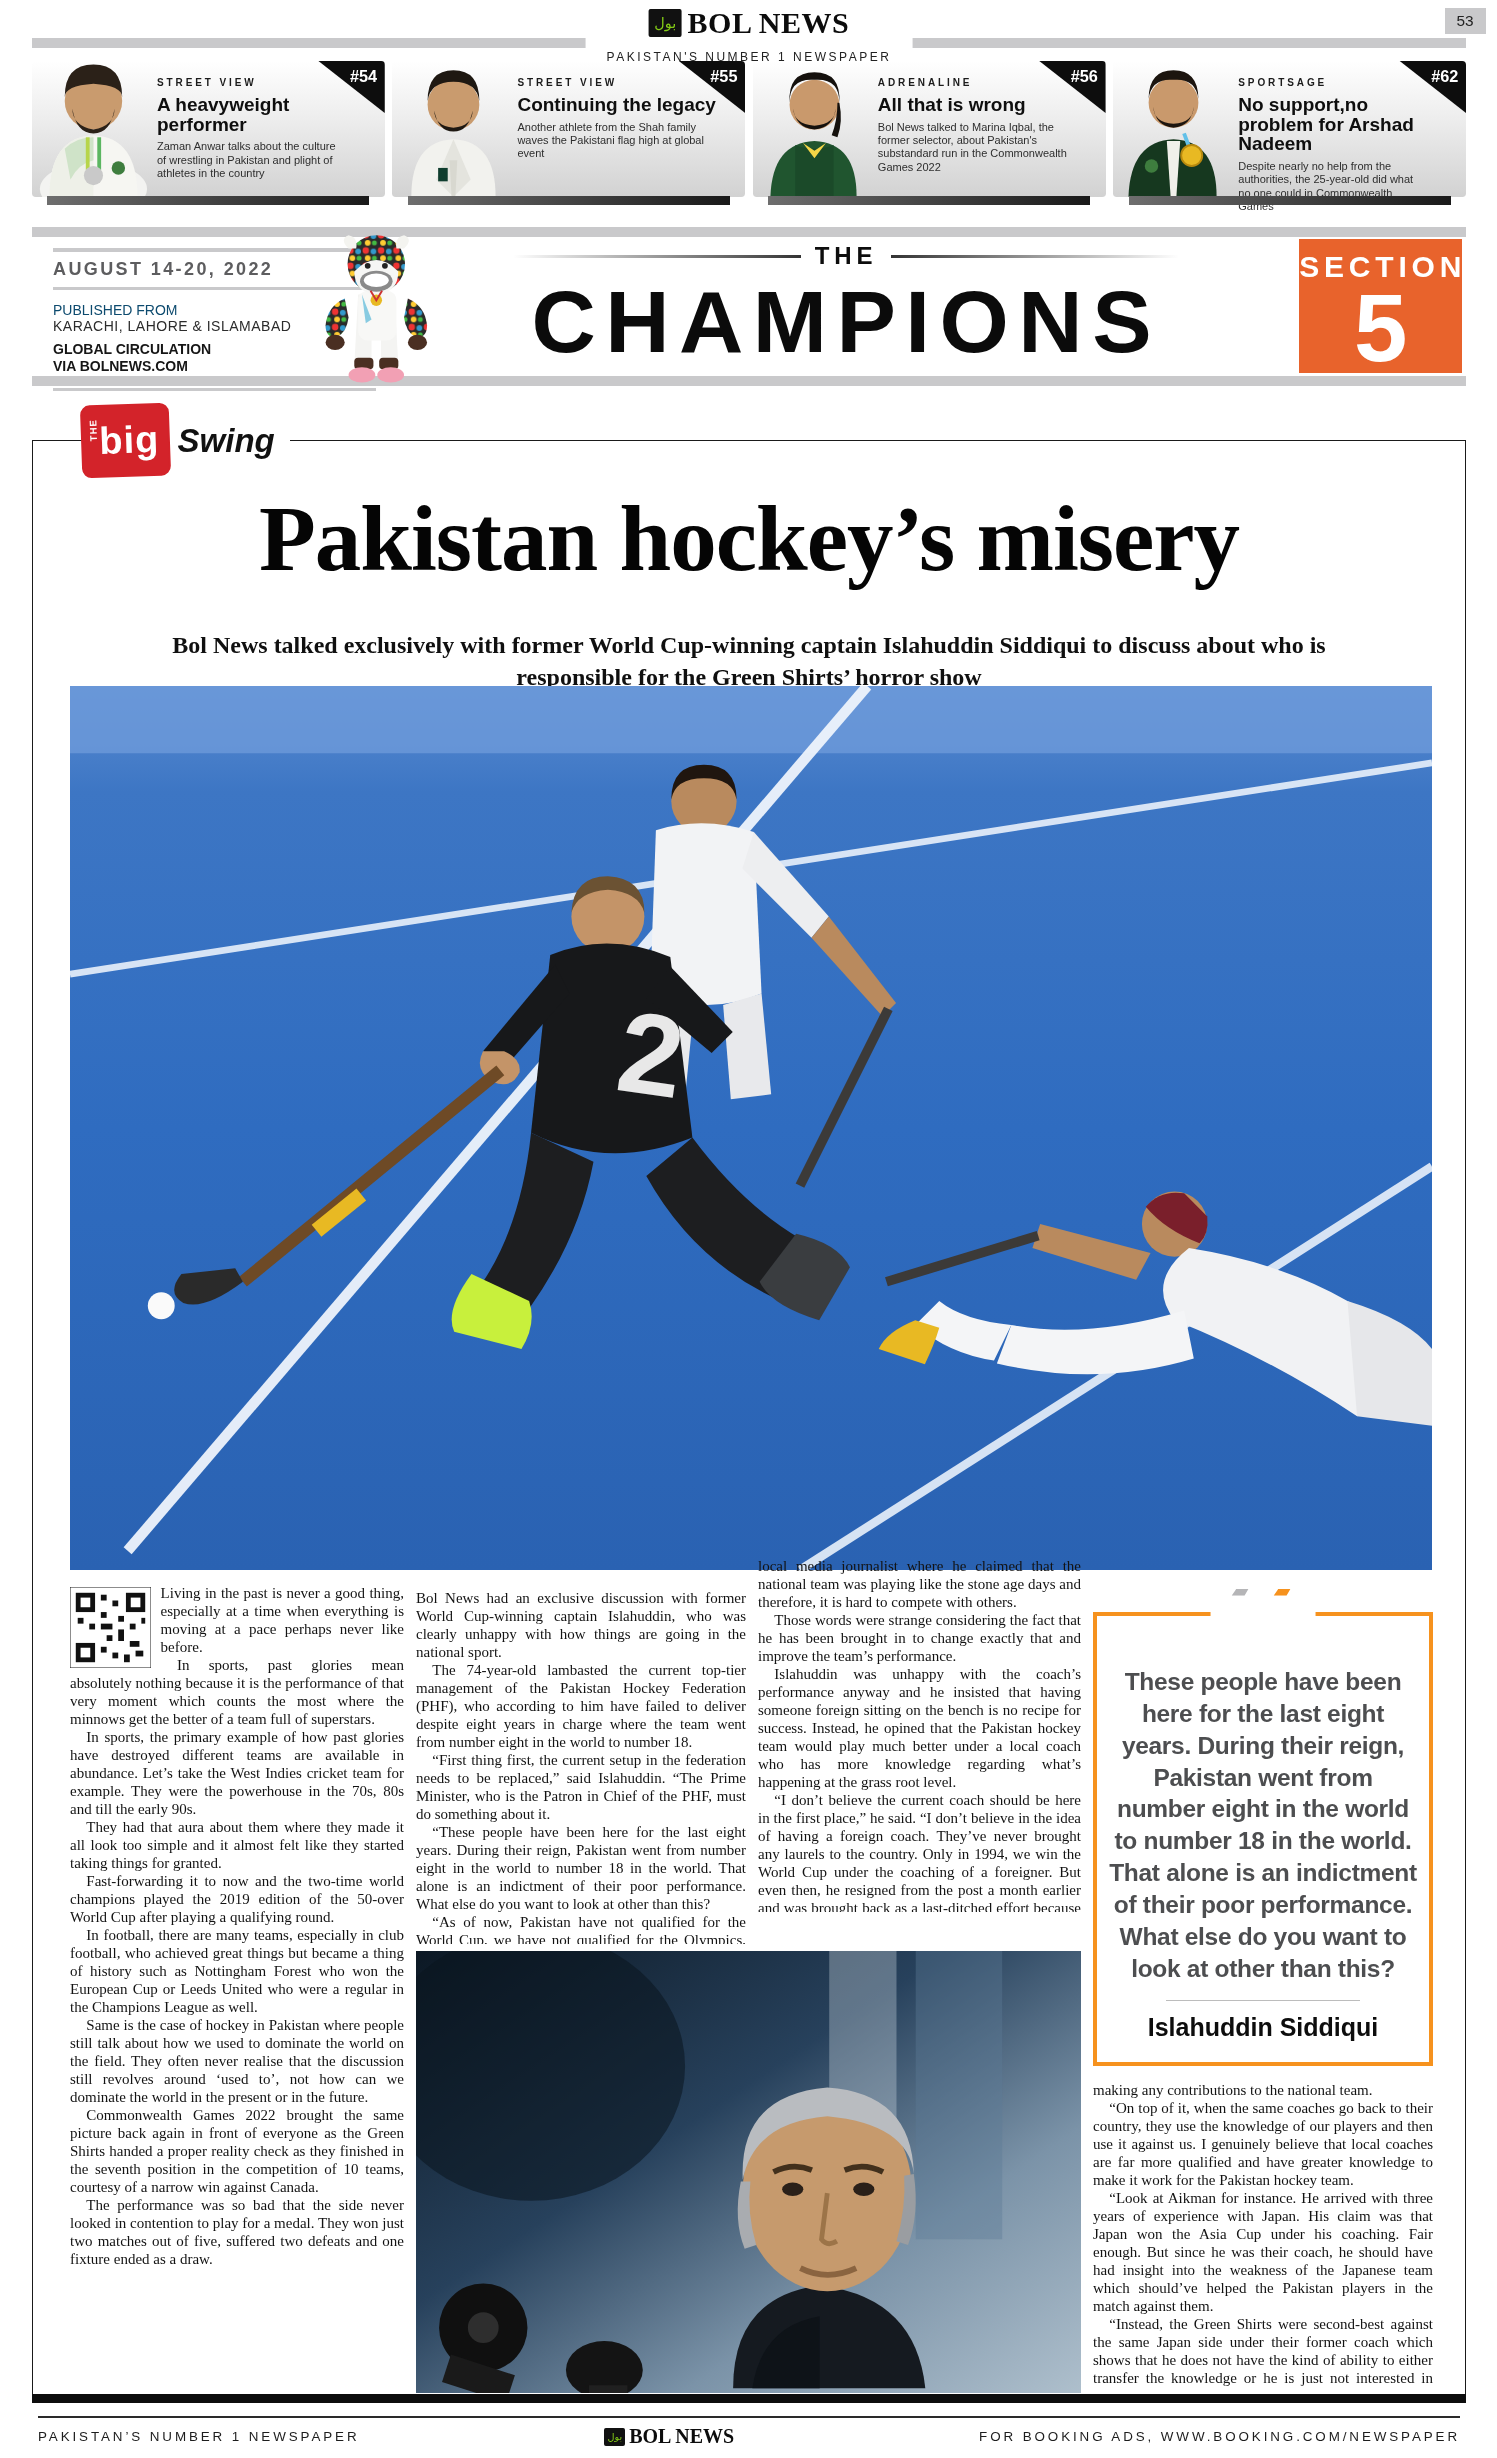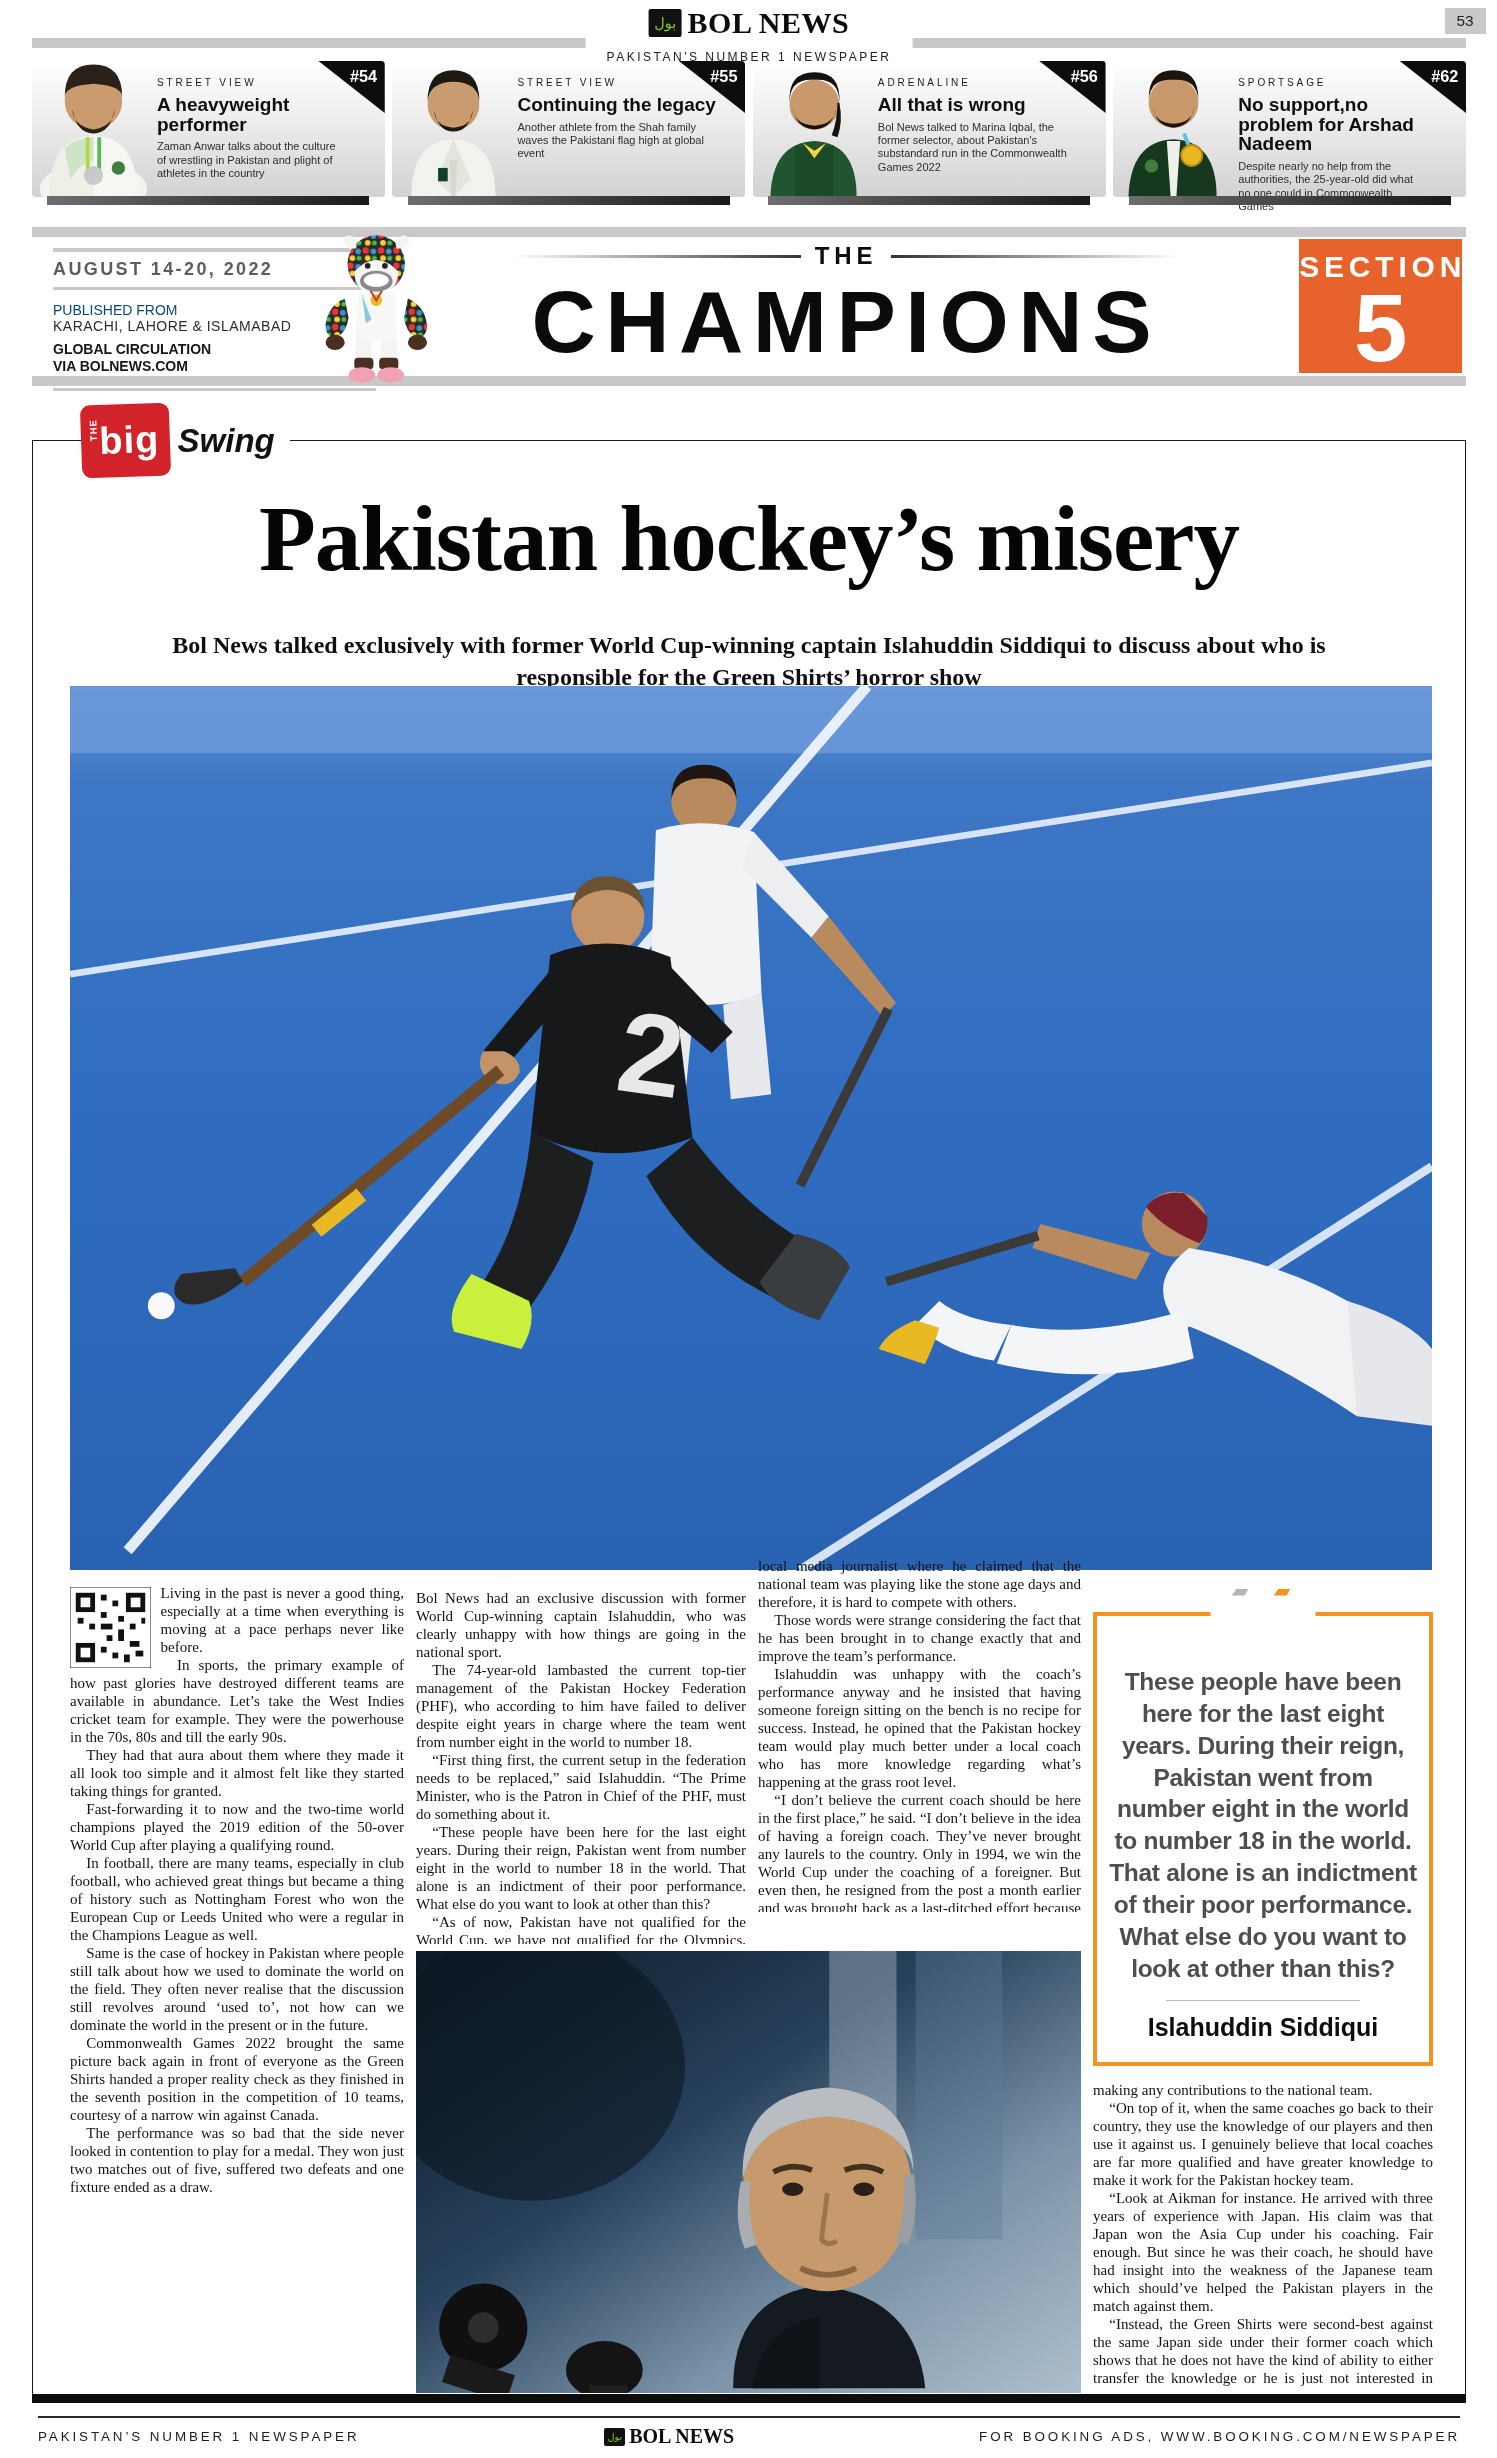--- a/index.html
+++ b/index.html
@@ -16,21 +16,21 @@
   .page-num { position:absolute; right:12.5px; top:7.7px; width:41px; height:26px; background:#c9c9cb; color:#222; font-size:15.4px; display:flex; align-items:center; justify-content:center; }
 
   
   .promos { position:absolute; left:32px; top:61px; width:1434px; height:144px; display:grid; grid-template-columns:repeat(4,1fr); gap:7.7px; }
   .promo { position:relative; background:linear-gradient(180deg,#ffffff 0%,#ececec 45%,#d2d2d2 100%); border-radius:3.8px; height:136px; }
   .promo-bar { position:absolute; left:15.4px; right:15.4px; bottom:-7.7px; height:8.6px; background:linear-gradient(90deg,#6e6e6e,#191919); }
   .promo-photo { position:absolute; left:3.8px; bottom:0; width:113px; height:152px; overflow:visible; }
   .promo-corner { position:absolute; top:0; right:0; width:85px; height:52px; background:#0d0d0d; clip-path:polygon(22% 0,100% 0,100% 100%); border-radius:0 3.8px 0 0; }
   .promo-num { position:absolute; top:5.8px; right:7.7px; color:#fff; font-weight:bold; font-size:16.3px; }
   .promo-body { margin-left:125px; padding:16.3px 13.4px 0 0; }
-  .promo-kicker { font-size:10px; font-weight:normal; letter-spacing:2.9px; color:#1c1c1c; }
+  .promo-kicker { font-size:10px; font-weight:bold; letter-spacing:2.9px; color:#1c1c1c; }
   .promo-title { font-size:19px; font-weight:bold; color:#0e0e0e; line-height:1.04; margin:6.7px 0 5.8px; padding-right:9.6px; }
   .promo-desc { font-size:11px; color:#2e2e2e; line-height:1.22; padding-right:25px; }
 
   
   .masthead { position:absolute; left:32px; top:227px; width:1434px; height:159px; }
   .mh-top, .mh-bot { position:absolute; left:0; right:0; height:9.6px; background:#c9c9cb; }
   .mh-top { top:0; } .mh-bot { bottom:0; }
   .mh-info { position:absolute; left:21px; top:21px; width:323px; }
   .mh-bar { height:3.8px; background:#c9c9cb; }
   .mh-date { font-size:18px; font-weight:bold; letter-spacing:2.4px; color:#5d5d5f; margin:7.7px 0 6.7px; }
@@ -362,20 +362,21 @@
             <rect x="50" y="44" width="6" height="12"></rect>
             <rect x="62" y="56" width="10" height="6"></rect>
             <rect x="32" y="62" width="6" height="6"></rect>
             <rect x="44" y="68" width="6" height="6"></rect>
             <rect x="56" y="70" width="6" height="8"></rect>
             <rect x="68" y="66" width="8" height="6"></rect>
           </g>
         </svg>
       <div class="flow">
           <p>Living in the past is never a good thing, especially at a time when everything is moving at a pace perhaps never like before.</p>
+          <p>In sports, past glories mean absolutely nothing because it is the performance of that very moment which counts the most where the minnows get the better of a team full of superstars.</p>
           <p>In sports, the primary example of how past glories have destroyed different teams are available in abundance. Let’s take the West Indies cricket team for example. They were the powerhouse in the 70s, 80s and till the early 90s.</p>
           <p>They had that aura about them where they made it all look too simple and it almost felt like they started taking things for granted.</p>
           <p>Fast-forwarding it to now and the two-time world champions played the 2019 edition of the 50-over World Cup after playing a qualifying round.</p>
           <p>In football, there are many teams, especially in club football, who achieved great things but became a thing of history such as Nottingham Forest who won the European Cup or Leeds United who were a regular in the Champions League as well.</p>
           <p>Same is the case of hockey in Pakistan where people still talk about how we used to dominate the world on the field. They often never realise that the discussion still revolves around ‘used to’, not how can we dominate the world in the present or in the future.</p>
           <p>Commonwealth Games 2022 brought the same picture back again in front of everyone as the Green Shirts handed a proper reality check as they finished in the seventh position in the competition of 10 teams, courtesy of a narrow win against Canada.</p>
           <p>The performance was so bad that the side never looked in contention to play for a medal. They won just two matches out of five, suffered two defeats and one fixture ended as a draw.</p>
         </div>
     </div>
 

